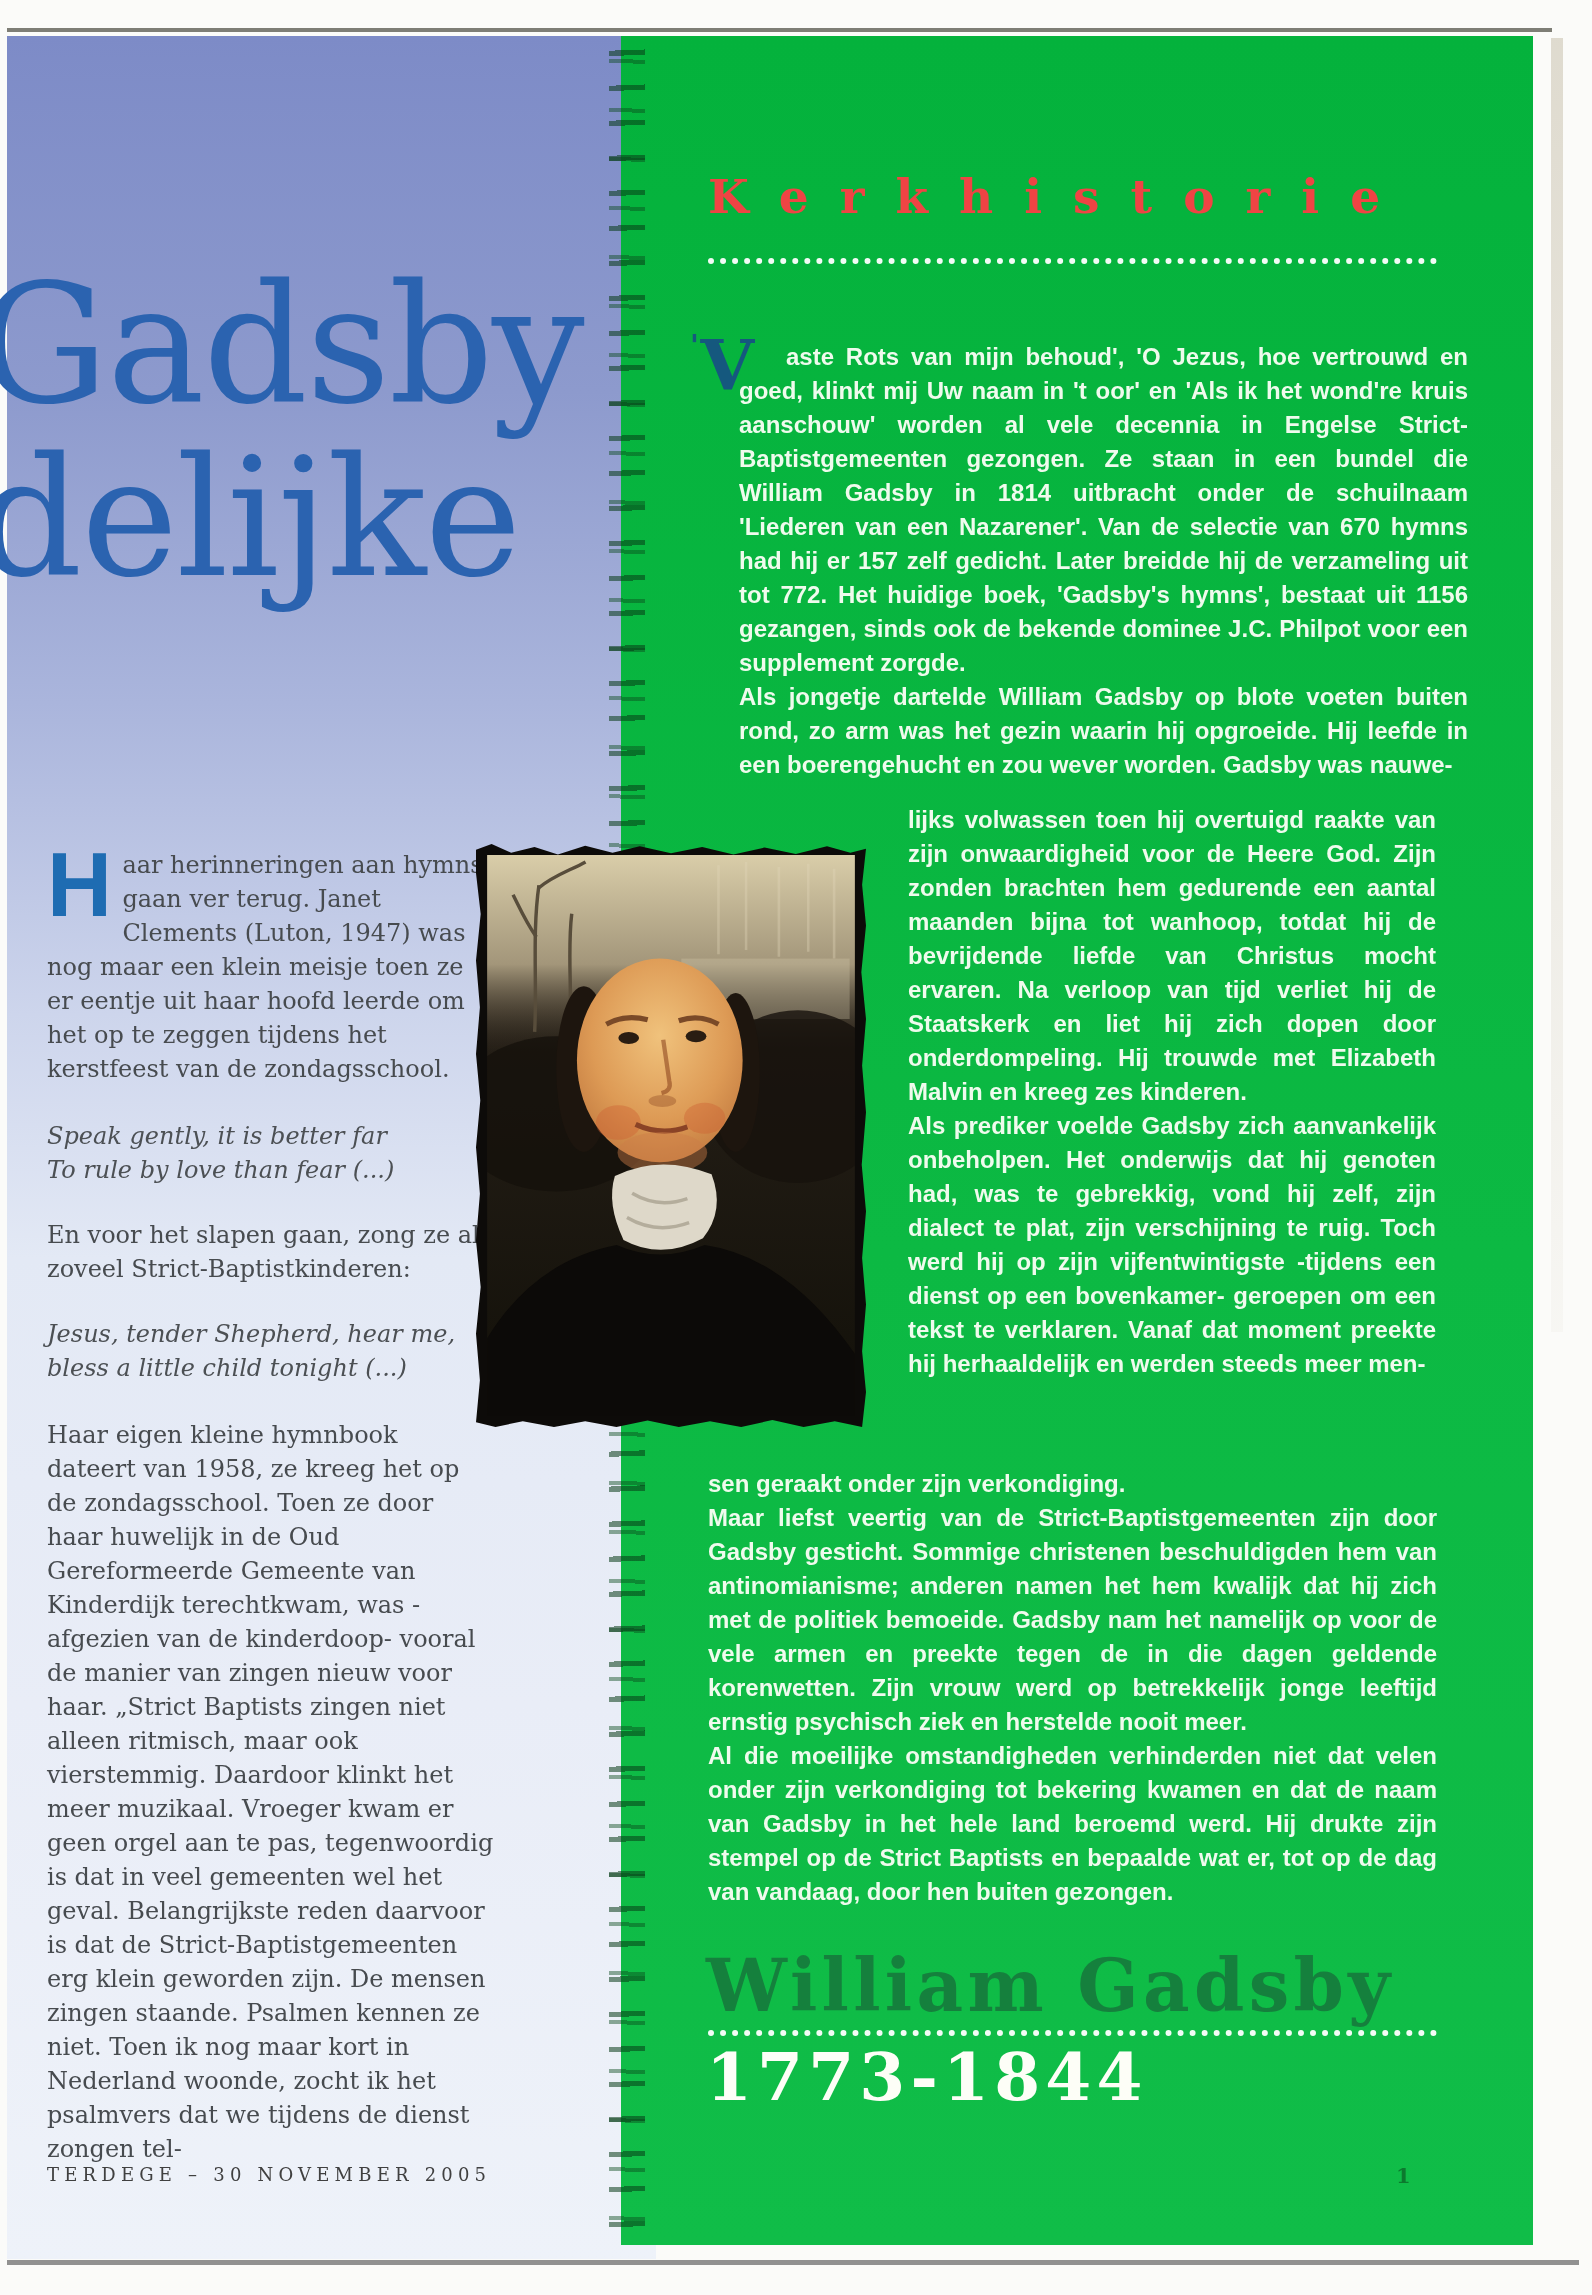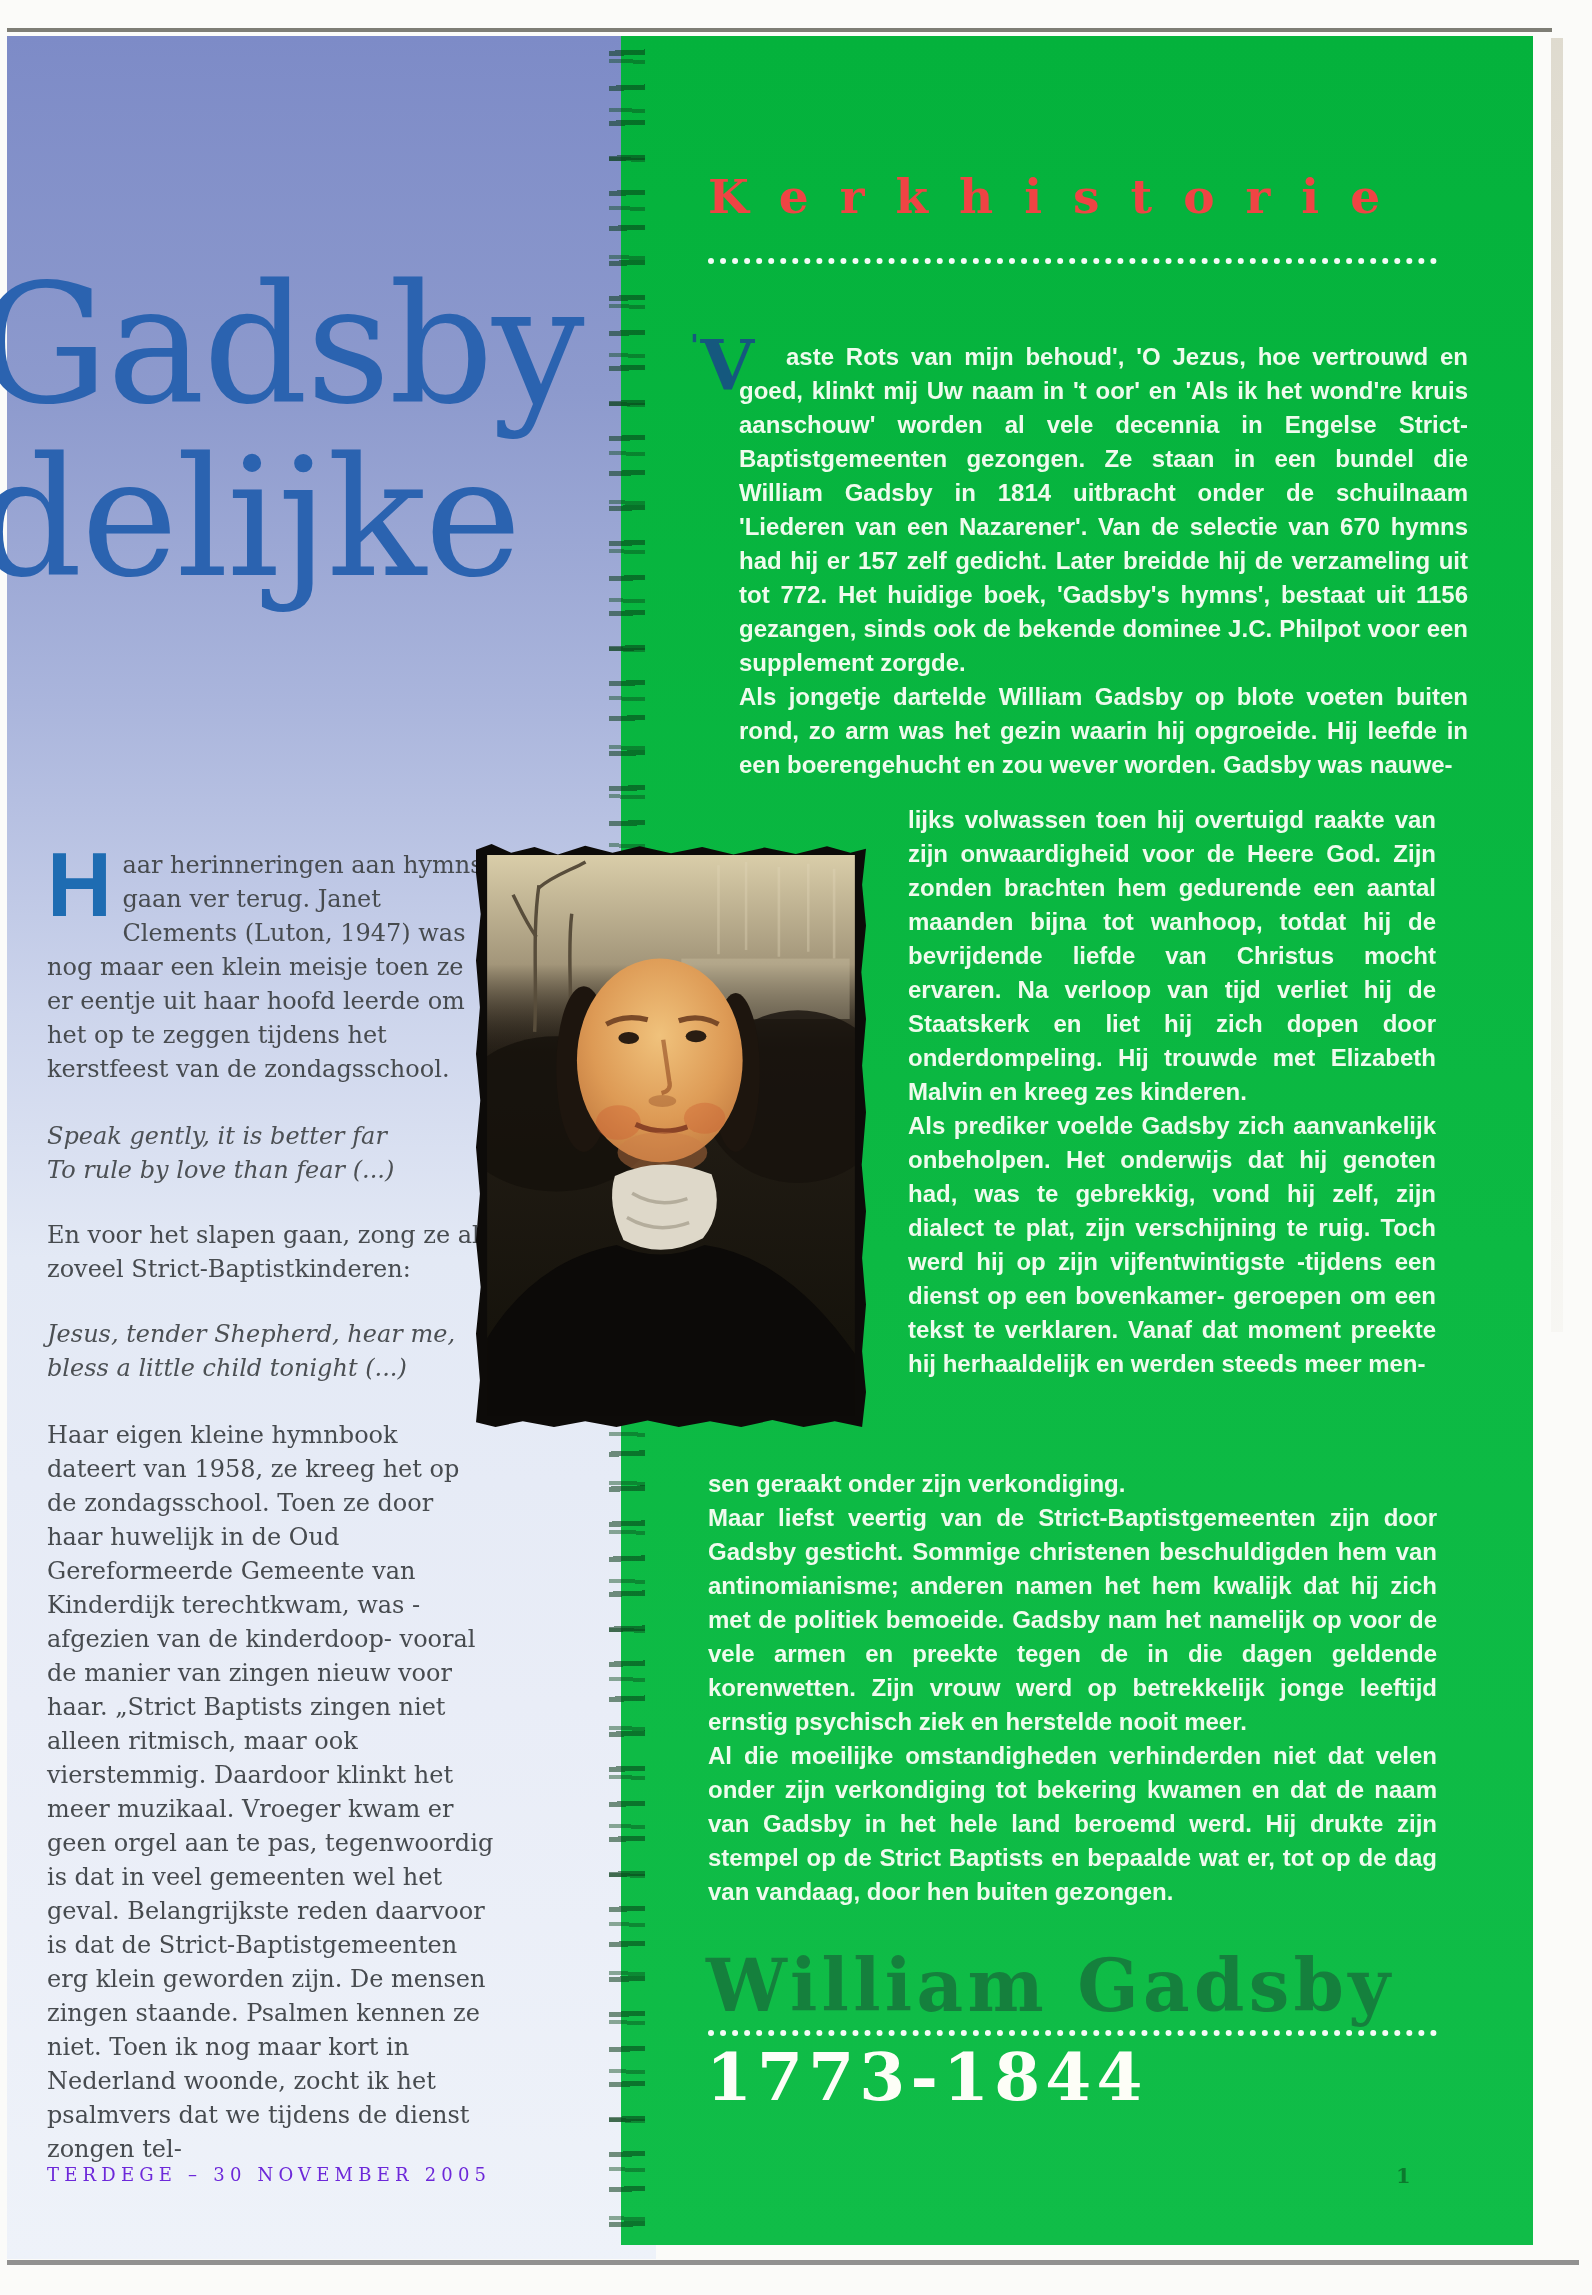--- a/index.html
+++ b/index.html
@@ -63,21 +63,21 @@
     font-family:"DejaVu Serif",serif;font-weight:bold;font-size:69px;line-height:69px;}
   .dropcap-v .q{font-size:29px;vertical-align:33px;letter-spacing:1.7px;}
   .wg-name{position:absolute;left:706px;top:1943px;color:#15803d;
     font-family:"DejaVu Serif",serif;font-weight:bold;font-size:72px;letter-spacing:4.3px;
     white-space:nowrap;}
   .wg-dots{position:absolute;left:708px;top:2021px;width:729px;height:8.6px;
     border-bottom:6px dotted rgba(255,255,255,.95);}
   .wg-years{position:absolute;left:706px;top:2038px;color:#fdfef7;
     font-family:"DejaVu Serif",serif;font-weight:bold;font-size:66px;letter-spacing:5.2px;}
   
-  .footer-left{position:absolute;left:47px;top:2164px;color:#6d28d9;
+  .footer-left{position:absolute;left:47px;top:2164px;color:#404040;
     font-family:"DejaVu Serif",serif;font-size:18px;letter-spacing:5.2px;}
   .page-number{position:absolute;left:1396px;top:2163px;color:#0c7a2e;
     font-family:"DejaVu Serif",serif;font-weight:bold;font-size:21px;letter-spacing:1.7px;}
 </style>
 </head>
 <body>
 
 <div class="top-rule"></div>
 <div class="blue-panel"></div>
 <div class="green-panel"></div>

